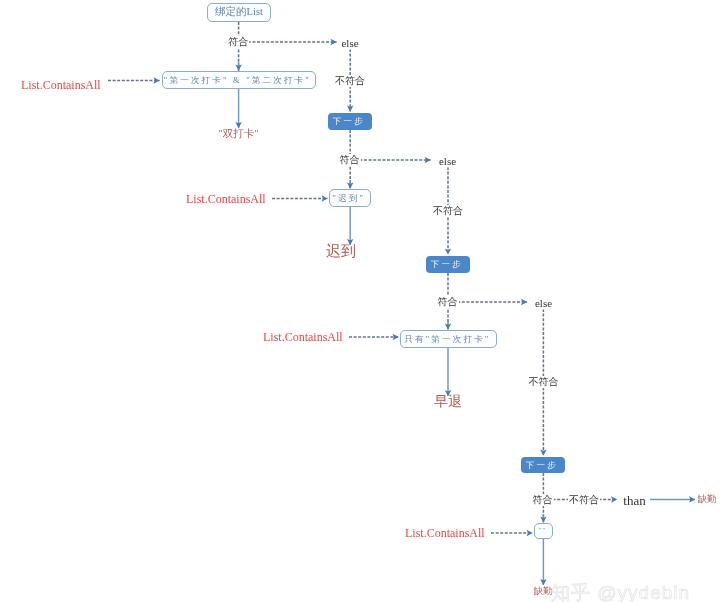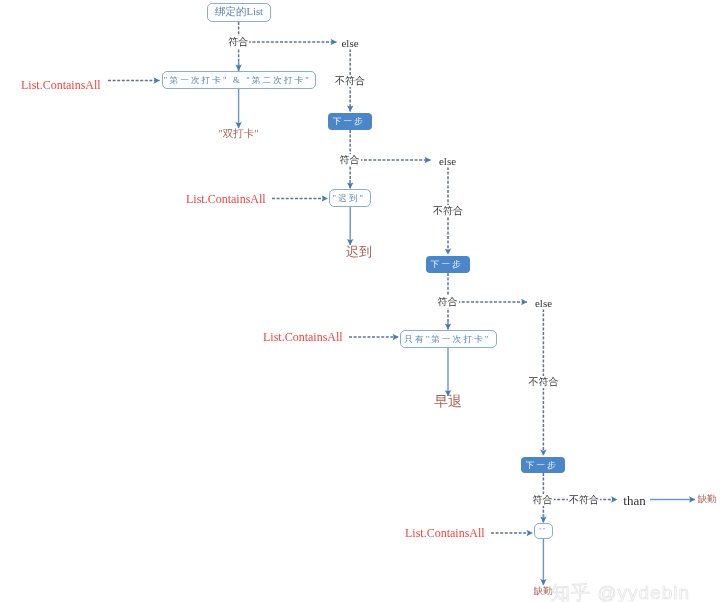--- a/index.html
+++ b/index.html
@@ -63,21 +63,21 @@
   <div id="nodes">
       <div class="node nb" style="left: 207px; top: 3px; width: 64px; height: 19px; font-size: 10.5px; letter-spacing: 0px; text-indent: 0px; padding-right: 0px;">绑定的List</div>
       <div class="node nb" style="left: 161.5px; top: 71px; width: 154px; height: 18px; font-size: 8.5px; letter-spacing: 2.2px; text-indent: 2.2px; padding-right: 4.4px;">"第一次打卡" &amp; "第二次打卡"</div>
       <div class="node nf" style="left: 328px; top: 113px; width: 44px; height: 17px; font-size: 8.5px; letter-spacing: 2.2px; text-indent: 2.2px; padding-right: 4.4px;">下一步</div>
       <div class="node nb" style="left: 329px; top: 189px; width: 42px; height: 18px; font-size: 8.5px; letter-spacing: 2.2px; text-indent: 2.2px; padding-right: 4.4px;">"迟到"</div>
       <div class="node nf" style="left: 426px; top: 256px; width: 44px; height: 17px; font-size: 8.5px; letter-spacing: 2.2px; text-indent: 2.2px; padding-right: 4.4px;">下一步</div>
       <div class="node nb" style="left: 400px; top: 330px; width: 97px; height: 18px; font-size: 8.5px; letter-spacing: 2.2px; text-indent: 2.2px; padding-right: 4.4px;">只有"第一次打卡"</div>
       <div class="node nf" style="left: 521px; top: 457px; width: 44px; height: 16px; font-size: 8.5px; letter-spacing: 2.2px; text-indent: 2.2px; padding-right: 4.4px;">下一步</div>
       <div class="node nb" style="left: 534px; top: 523px; width: 19px; height: 16px; font-size: 5.5px; letter-spacing: 1.3px; text-indent: 1.3px; padding-right: 2.6px;">""</div>
       <div class="lbl red" style="left: 238.5px; top: 134px; font-size: 10.5px; transform: translate(-50%, -50%);">"双打卡"</div>
-      <div class="lbl red" style="left: 359px; top: 251px; font-size: 13px; transform: translate(-50%, -50%);">迟到</div>
+      <div class="lbl red" style="left: 341px; top: 251px; font-size: 15px; transform: translate(-50%, -50%);">迟到</div>
       <div class="lbl red" style="left: 448px; top: 402px; font-size: 14px; transform: translate(-50%, -50%);">早退</div>
       <div class="lbl red" style="left: 707px; top: 500px; font-size: 9.5px; transform: translate(-50%, -50%);">缺勤</div>
       <div class="lbl red" style="left: 543px; top: 592px; font-size: 9.5px; transform: translate(-50%, -50%);">缺勤</div>
       <div class="lbl grey" style="left: 238.3px; top: 42px; font-size: 10px; transform: translate(-50%, -50%); background: rgb(255, 255, 255); padding: 1px;">符合</div>
       <div class="lbl grey" style="left: 350px; top: 43px; font-size: 11px; transform: translate(-50%, -50%); background: rgb(255, 255, 255); padding: 1px;">else</div>
       <div class="lbl grey" style="left: 350px; top: 80.5px; font-size: 10px; transform: translate(-50%, -50%); background: rgb(255, 255, 255); padding: 1px;">不符合</div>
       <div class="lbl grey" style="left: 349.5px; top: 160px; font-size: 10px; transform: translate(-50%, -50%); background: rgb(255, 255, 255); padding: 1px;">符合</div>
       <div class="lbl grey" style="left: 447.5px; top: 161px; font-size: 11px; transform: translate(-50%, -50%); background: rgb(255, 255, 255); padding: 1px;">else</div>
       <div class="lbl grey" style="left: 448px; top: 211px; font-size: 10px; transform: translate(-50%, -50%); background: rgb(255, 255, 255); padding: 1px;">不符合</div>
       <div class="lbl grey" style="left: 447.5px; top: 302px; font-size: 10px; transform: translate(-50%, -50%); background: rgb(255, 255, 255); padding: 1px;">符合</div>

